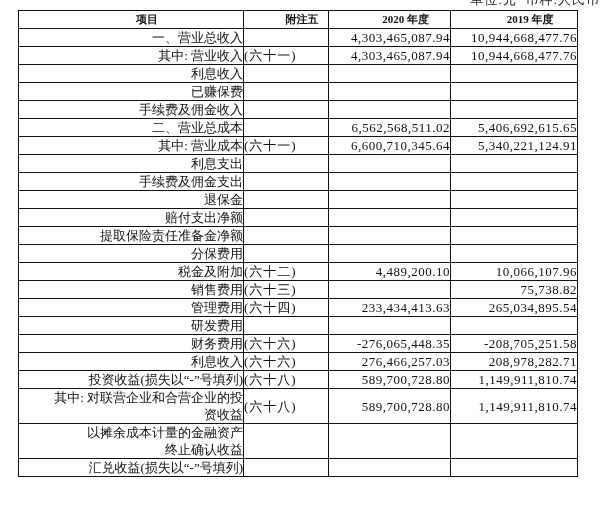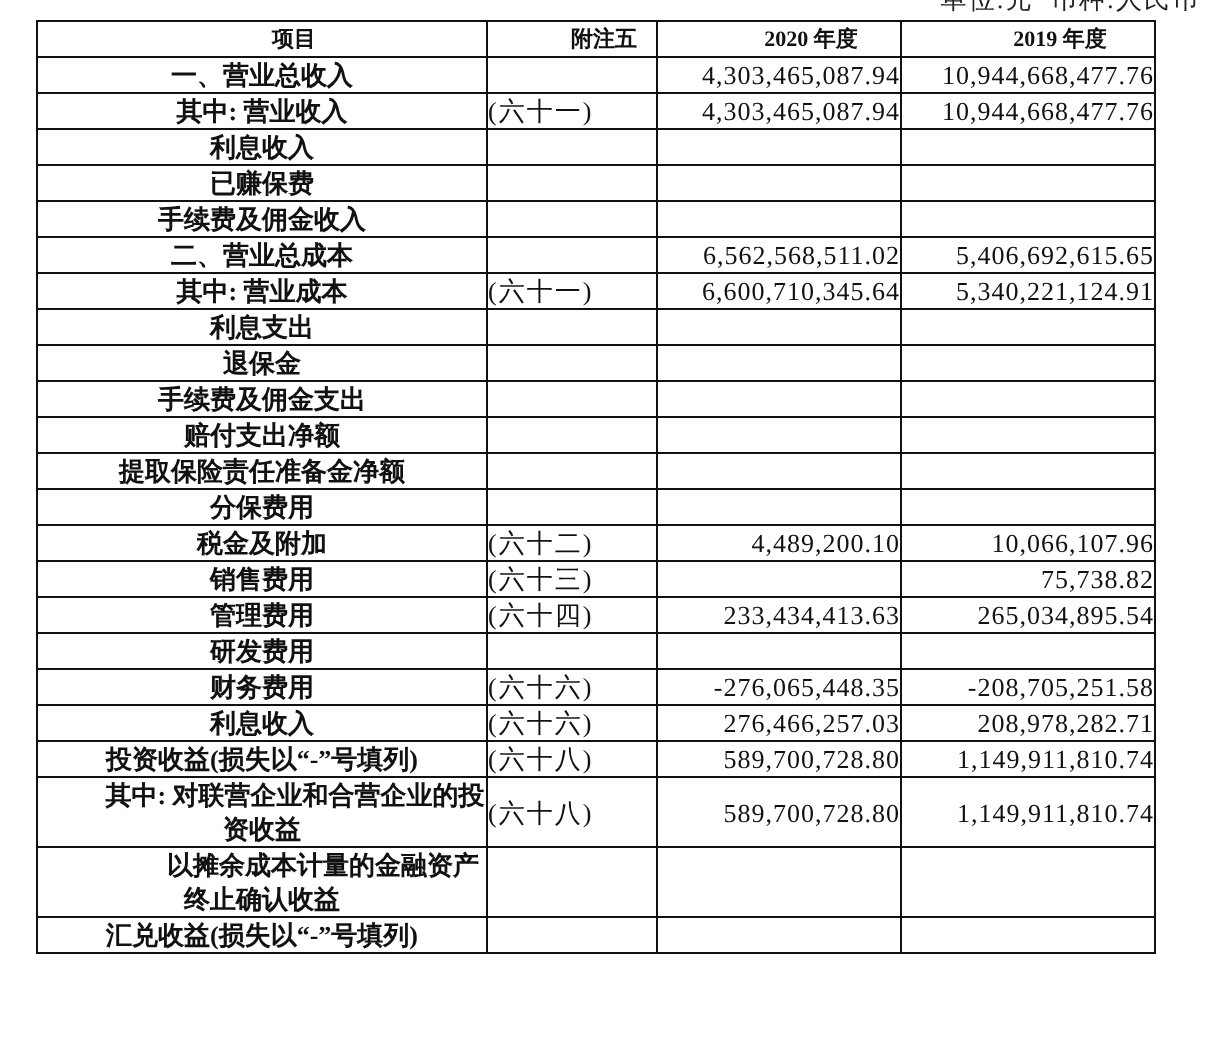--- a/index.html
+++ b/index.html
@@ -39,21 +39,21 @@
   }
   table.fin th {
     font-weight: bold;
     text-align: center;
     height: 17px;
     font-size: 11px;
     padding-left: 32px;
   }
   table.fin td { line-height: 17px; height: 17px; }
 
-  td.c-label { text-align: center; word-break: break-all; font-weight: bold; }
+  td.c-label { text-align: right; word-break: break-all; }
   td.c-note  { letter-spacing: 1px; }
   td.c-num   { text-align: right; padding-right: 5px; letter-spacing: 0.5px;
                font-family: Liberation Serif, serif; }
 
   
   td.l0  { padding-left: 5px; }
   td.l0b { padding-left: 9px; }
   td.l1  { padding-left: 36px; }
   td.l2  { padding-left: 57px; }
   td.h1  { padding-left: 3px; text-indent: 33px; }
@@ -124,27 +124,27 @@
           <td class="c-num">6,600,710,345.64</td>
           <td class="c-num">5,340,221,124.91</td>
         </tr>
         <tr>
           <td class="c-label l1">利息支出</td>
           <td class="c-note"></td>
           <td class="c-num"></td>
           <td class="c-num"></td>
         </tr>
         <tr>
+          <td class="c-label l1">手续费及佣金支出</td>
+          <td class="c-note"></td>
+          <td class="c-num"></td>
+          <td class="c-num"></td>
+        </tr>
+        <tr>
           <td class="c-label l1">退保金</td>
-          <td class="c-note"></td>
-          <td class="c-num"></td>
-          <td class="c-num"></td>
-        </tr>
-        <tr>
-          <td class="c-label l1">手续费及佣金支出</td>
           <td class="c-note"></td>
           <td class="c-num"></td>
           <td class="c-num"></td>
         </tr>
         <tr>
           <td class="c-label l1">赔付支出净额</td>
           <td class="c-note"></td>
           <td class="c-num"></td>
           <td class="c-num"></td>
         </tr>

